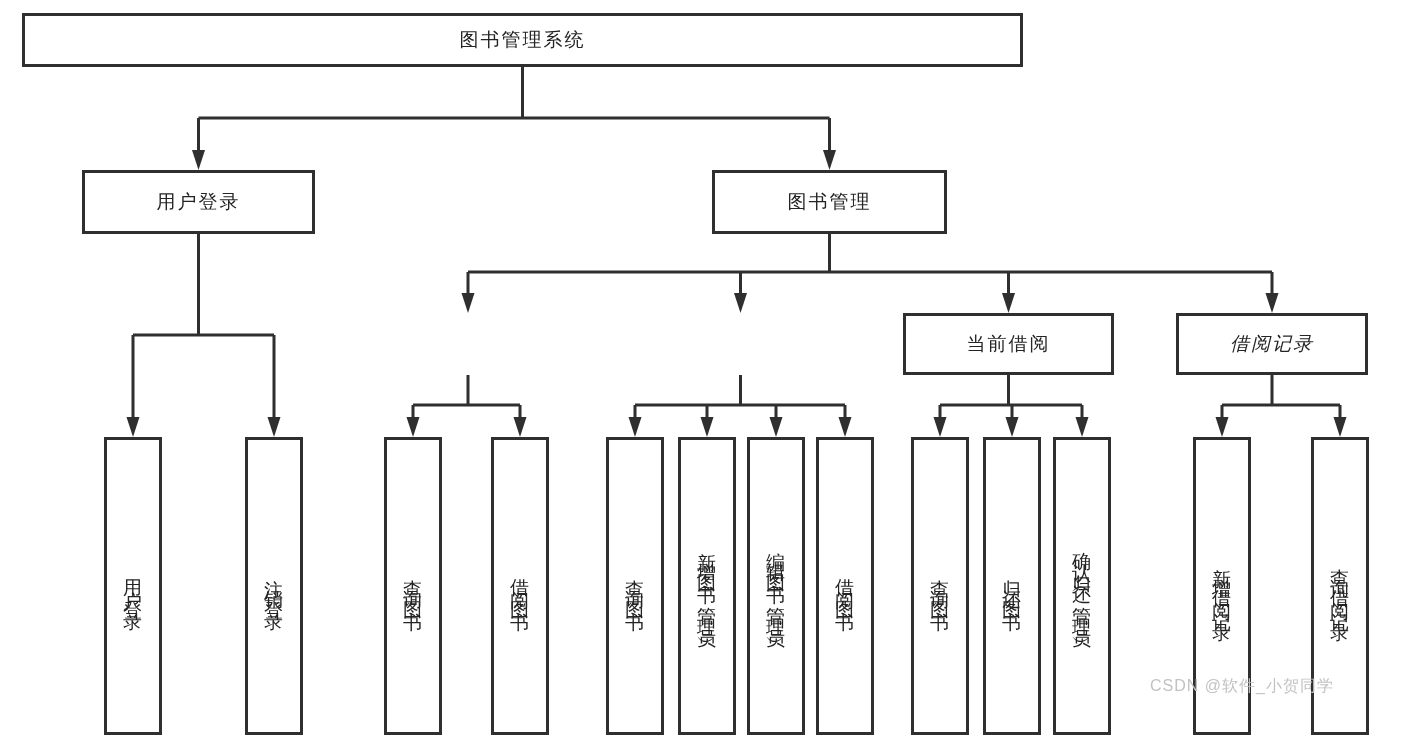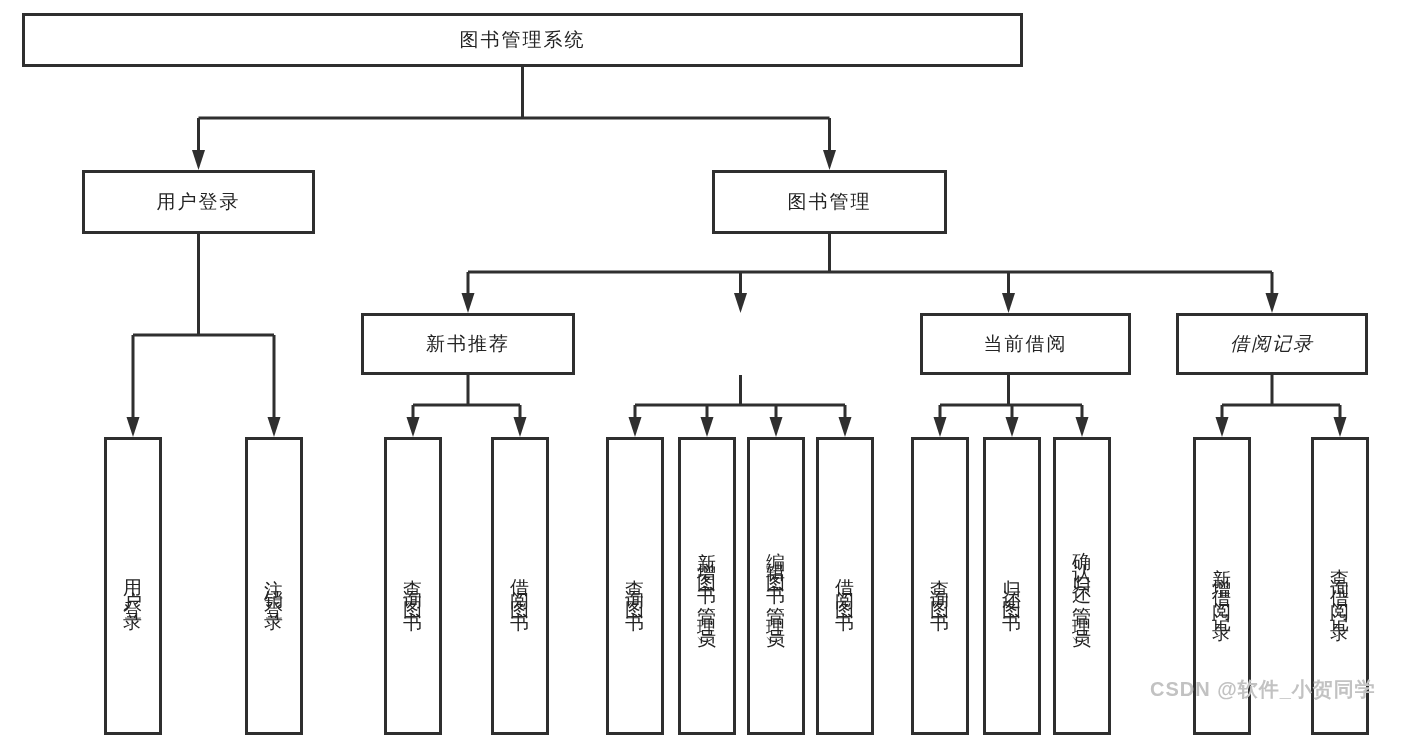--- a/index.html
+++ b/index.html
@@ -32,37 +32,36 @@
     line-height:1;
     letter-spacing:11px;
   }
   
   .lvl1{left:22px;top:13px;width:1001px;height:54px;}
   .n-user-login{left:82px;top:170px;width:233px;height:64px;}
   .n-book-mgmt{left:712px;top:170px;width:235px;height:64px;}
   .lvl3{top:313px;height:62px;}
   .n-newbook{left:361px;width:214px;}
   .n-borrow{left:636px;width:209px;}
-  .n-current{left:903px;width:211px;margin-left:17px;}
+  .n-current{left:903px;width:211px;}
   .n-records{left:1176px;width:192px;font-style:italic;}
   .leaf{top:437px;width:58px;height:298px;}
   .lf-a1{left:104px;}  .lf-a2{left:245px;}
   .lf-b1{left:384px;}  .lf-b2{left:491px;}
   .lf-c1{left:606px;}  .lf-c2{left:678px;}  .lf-c3{left:747px;}  .lf-c4{left:816px;}
   .lf-d1{left:911px;}  .lf-d2{left:983px;}  .lf-d3{left:1053px;}
   .lf-e1{left:1193px;} .lf-e2{left:1311px;}
   .watermark{
     position:absolute;
     left:1150px;top:676px;
-    font-size:20px;
+    font-size:16px;
     color:#c2c2c2;
     letter-spacing:1px;
     white-space:nowrap;
     z-index:5;
-    font-weight:bold;
   }
 </style>
 </head>
 <body>
 
 <div class="canvas">
 
   <svg class="wires" width="1405" height="747" viewBox="0 0 1405 747">
     <g stroke="#2f2f2f" stroke-width="3" fill="none">
 
@@ -107,23 +106,20 @@
     <span class="label">图书管理系统</span>
   </div>
 
   <div class="node h n-user-login">
     <span class="label">用户登录</span>
   </div>
   <div class="node h n-book-mgmt">
     <span class="label">图书管理</span>
   </div>
 
-  <div class="node h lvl3 n-newbook">
-    <span class="label">新书推荐</span>
-  </div>
   <div class="node h lvl3 n-current">
     <span class="label">当前借阅</span>
   </div>
   <div class="node h lvl3 n-records">
     <span class="label">借阅记录</span>
   </div>
 
   <div class="node v leaf lf-a1">
     <span class="label">用户登录</span>
   </div>

